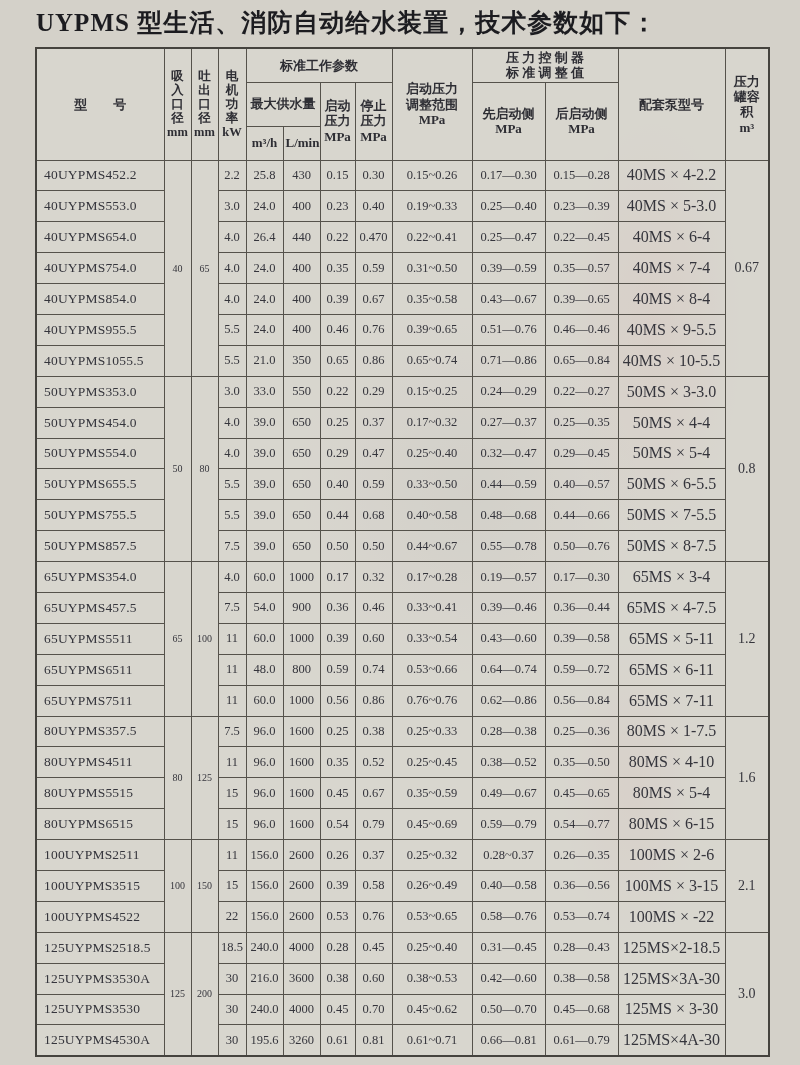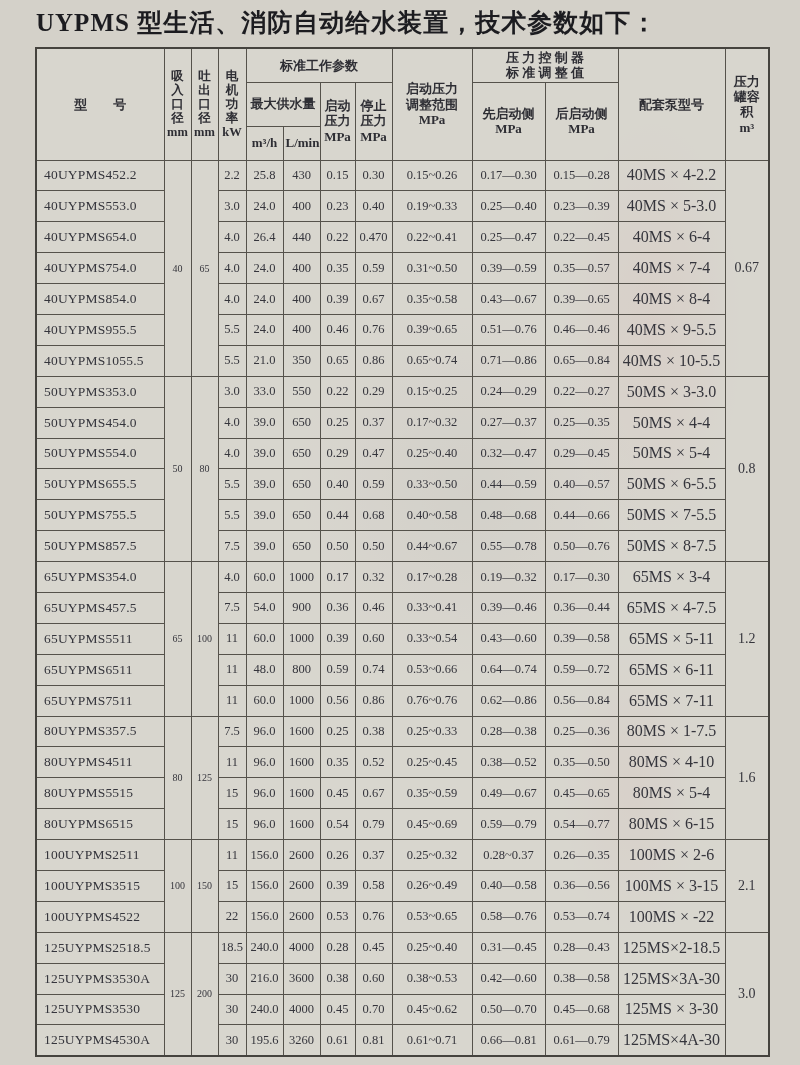--- a/index.html
+++ b/index.html
@@ -296,21 +296,21 @@
         <tr>
           <td class="model">65UYPMS354.0</td>
           <td class="mid" rowspan="5">65</td>
           <td class="mid" rowspan="5">100</td>
           <td class="num">4.0</td>
           <td class="num">60.0</td>
           <td class="num">1000</td>
           <td class="num">0.17</td>
           <td class="num">0.32</td>
           <td class="num">0.17~0.28</td>
-          <td class="num">0.19—0.32</td>
+          <td class="num">0.19—0.57</td>
           <td class="num">0.17—0.30</td>
           <td class="pump">65MS × 3-4</td>
           <td class="mid tank" rowspan="5">1.2</td>
         </tr>
         <tr>
           <td class="model">65UYPMS457.5</td>
           <td class="num">7.5</td>
           <td class="num">54.0</td>
           <td class="num">900</td>
           <td class="num">0.36</td>

